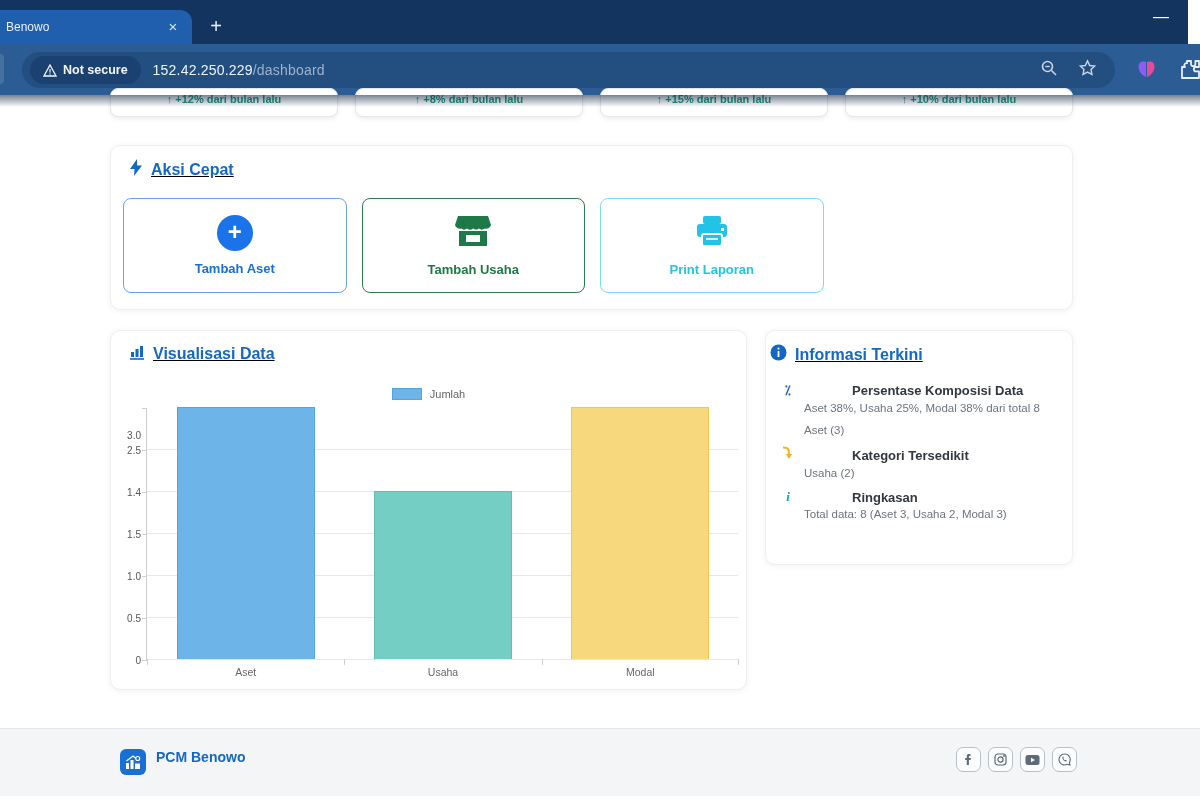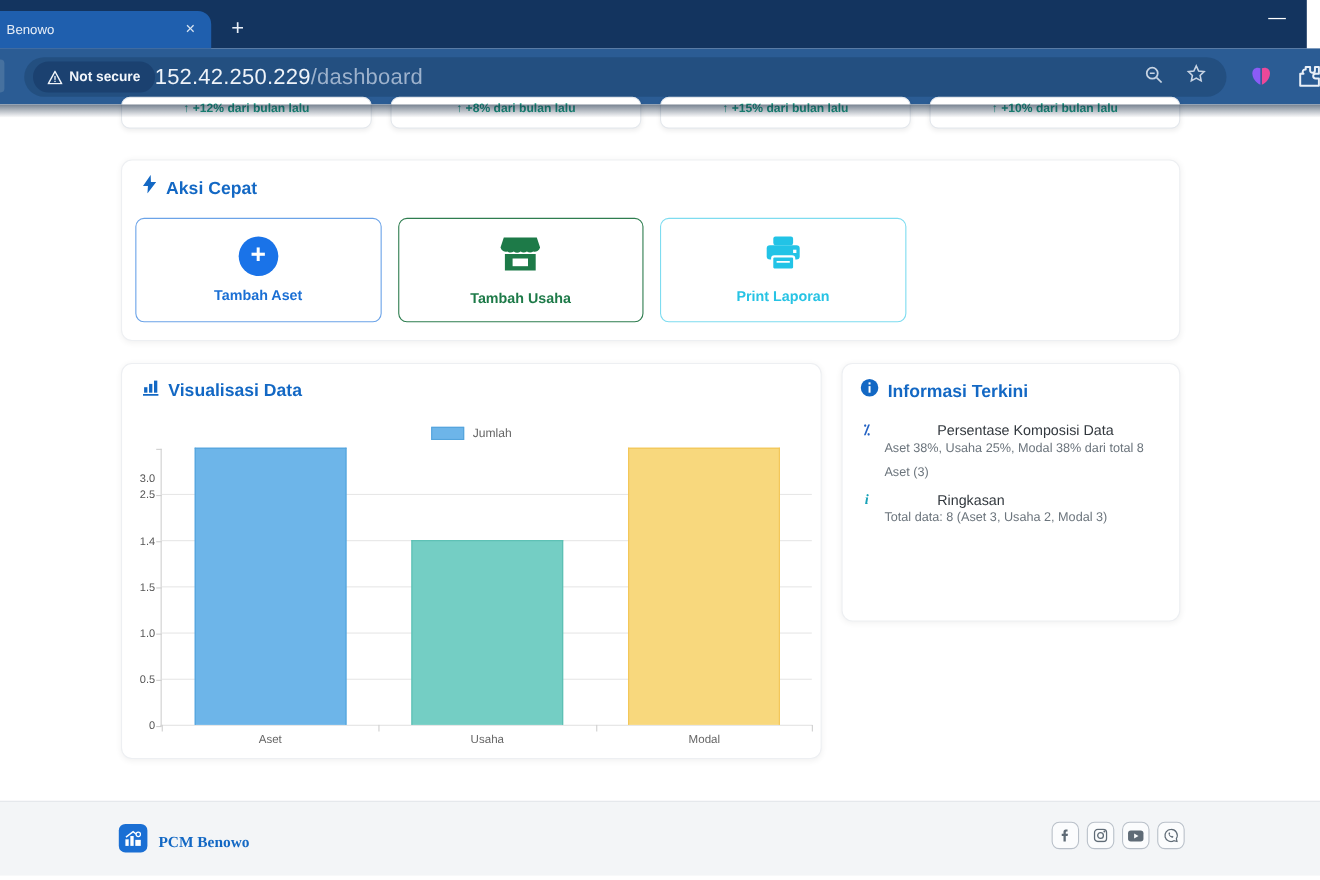--- a/index.html
+++ b/index.html
@@ -18,42 +18,42 @@
   .win-min { position:absolute; right:12px; top:8px; color:#fff; font-size:16px; width:30px; text-align:center; cursor:pointer; }
 
   .toolbar { position:absolute; left:0; top:44px; width:1200px; height:51px; background:#2b5c94; }
   .left-sliver { position:absolute; left:-3px; top:10px; width:7px; height:30px; border-radius:4px; background:#46719f; }
   .urlbar { position:absolute; left:22px; top:8px; width:1093px; height:36px; border-radius:18px; background:#234f80;
             display:flex; align-items:center; }
   .chip { margin-left:8px; height:28px; border-radius:14px; background:#1b4170; display:flex; align-items:center;
           gap:6px; padding:0 13px; }
   .chip svg { display:block; }
   .chip-label { color:#f2f6fb; font-size:12.5px; font-weight:bold; }
-  .url-text { margin-left:0; font-size:20px; letter-spacing:.2px; }
+  .url-text { margin-left:12px; font-size:14px; letter-spacing:.2px; }
   .url-host { color:#eef3f9; }
   .url-path { color:#9db2cc; }
   .urlbar-icons { margin-left:auto; display:flex; align-items:center; gap:20px; padding-right:18px; }
   .brain-icon { position:absolute; left:1136px; top:16px; }
   .puzzle-icon { position:absolute; left:1177px; top:14px; }
 
   
   .page { position:absolute; left:0; top:95px; width:1200px; height:705px; background:#ffffff; }
   .page-shadow { position:absolute; left:0; top:0; width:1200px; height:12px; pointer-events:none; z-index:50;
                  background:linear-gradient(to bottom, rgba(8,28,54,.55), rgba(8,28,54,0)); }
 
   .stats-row { position:absolute; left:110px; top:-7px; width:963px; display:grid;
                grid-template-columns:repeat(4,1fr); gap:17px; }
   .stat-card { height:29px; background:#fff; border:1px solid #e3e7ec; border-radius:8px;
                box-shadow:0 2px 5px rgba(0,0,0,.07); text-align:center; padding-top:4px; }
   .stat-trend { font-size:11px; color:#1d9e83; font-weight:bold; }
 
   .card { position:absolute; background:#fff; border:1px solid #edeff2; border-radius:10px;
           box-shadow:0 1px 6px rgba(0,0,0,.06); }
   .qa-card { left:110px; top:50px; width:963px; height:165px; }
-  .section-head { position:absolute; left:18px; top:13px; display:flex; align-items:flex-end; gap:8px; }
+  .section-head { position:absolute; left:18px; top:13px; display:flex; align-items:center; gap:8px;text-decoration:underline; }
   .section-title { color:#1368c4; font-size:16px; font-weight:bold; }
   .qa-grid { position:absolute; left:12px; top:52px; width:939px; height:95px; display:grid;
              grid-template-columns:repeat(4,1fr); gap:15px; }
   .qa-btn { border-radius:8px; background:#fff; display:flex; flex-direction:column; align-items:center;
             justify-content:center; gap:10px; cursor:pointer; }
   .qa-btn .lbl { font-size:13px; font-weight:bold; }
   .qa-aset  { border:1px solid #6ba3e8; } .qa-aset .lbl  { color:#1a6fd4; }
   .qa-usaha { border:1px solid #2e7d4f; } .qa-usaha .lbl { color:#1d7a48; }
   .qa-modal { border:1px solid #f3cd4e; } .qa-modal .lbl { color:#f0b42a; }
   .qa-print { border:1px solid #7edcf0; } .qa-print .lbl { color:#27c3e4; }
@@ -74,29 +74,29 @@
   .xtick-mark { position:absolute; bottom:-6px; width:1px; height:6px; background:#cfcfcf; }
   .bar { position:absolute; bottom:0; }
   .xlabel { position:absolute; top:258px; font-size:10.5px; color:#666; text-align:center; }
 
   
   .info-card { left:765px; top:235px; width:308px; height:235px; }
   .info-items { position:absolute; left:14px; top:50px; width:280px; }
   .info-item { margin-bottom:10px; }
   .info-line { display:flex; align-items:center; gap:8px; }
   .info-ico { width:16px; text-align:center; flex:0 0 16px; }
-  .info-title { font-size:13px; font-weight:normal; color:#32383e;padding-left:48px; }
+  .info-title { font-size:13px; font-weight:bold; color:#32383e;padding-left:48px; }
   .info-detail { font-size:11.5px; color:#6c757d; margin:3px 0 0 24px; }
   .pct-glyph { color:#2563c4; font-weight:bold; font-size:13px; }
   .i-glyph { color:#17a2b8; font-weight:bold; font-style:italic; font-size:13px; font-family:"Liberation Serif",serif; }
 
   
   .footer { position:absolute; left:0; top:633px; width:1200px; height:68px; background:#f3f5f7;
             border-top:1px solid #e4e7ea; }
-  .brand { position:absolute; left:108px; top:20px; display:flex; align-items:flex-end; gap:10px;font-family:Liberation Serif, serif; }
+  .brand { position:absolute; left:120px; top:20px; display:flex; align-items:flex-start; gap:10px; }
   .brand-logo { width:26px; height:26px; border-radius:6px; background:#1a6fd4; display:flex;
                 align-items:center; justify-content:center; }
   .brand-name { color:#1368c4; font-size:14px; font-weight:bold; }
   .socials { position:absolute; left:956px; top:18px; display:flex; gap:7px; }
   .soc-btn { width:25px; height:25px; border:1px solid #b9c0c9; border-radius:7px; background:#fbfcfd;
              display:flex; align-items:center; justify-content:center; cursor:pointer; color:#5f6b76; }
 </style>
 </head>
 <body>
 
@@ -253,40 +253,52 @@
         <div class="bar" style="left: 29.6667px; width: 138px; height: 252px; background: rgb(109, 181, 233); border-top: 1.5px solid rgb(84, 164, 220); border-right: 1.5px solid rgb(84, 164, 220); border-bottom: none; border-left: 1.5px solid rgb(84, 164, 220); border-image: initial;"></div>
         <div class="xlabel" style="left: 0px; width: 197.333px;">Aset</div>
         <div class="bar" style="left: 227px; width: 138px; height: 168px; background: rgb(116, 206, 196); border-top: 1.5px solid rgb(91, 191, 179); border-right: 1.5px solid rgb(91, 191, 179); border-bottom: none; border-left: 1.5px solid rgb(91, 191, 179); border-image: initial;"></div>
         <div class="xlabel" style="left: 197.333px; width: 197.333px;">Usaha</div>
         <div class="bar" style="left: 424.333px; width: 138px; height: 252px; background: rgb(248, 216, 125); border-top: 1.5px solid rgb(242, 197, 86); border-right: 1.5px solid rgb(242, 197, 86); border-bottom: none; border-left: 1.5px solid rgb(242, 197, 86); border-image: initial;"></div>
         <div class="xlabel" style="left: 394.667px; width: 197.333px;">Modal</div>
       </div>
   </div>
 
   <div class="card info-card">
-    <div class="section-head" style="left:16px;">
+    <div class="section-head" style="left:4px;">
       <span>
         <svg width="17" height="17" viewBox="0 0 17 17">
             <circle cx="8.5" cy="8.5" r="8" fill="#1368c4"></circle>
             <rect x="7.6" y="7" width="1.8" height="6" fill="#fff"></rect>
             <rect x="7.6" y="3.6" width="1.8" height="1.9" fill="#fff"></rect>
           </svg>
       </span>
       <span class="section-title">Informasi Terkini</span>
     </div>
     <div class="info-items">
       <div class="info-item">
         <div class="info-line">
           <span class="info-ico pct-glyph">⁒</span>
           <span class="info-title">Persentase Komposisi Data</span>
         </div>
         <div class="info-detail">Aset 38%, Usaha 25%, Modal 38% dari total 8</div>
       </div>
       <div class="info-item">
         <div class="info-detail">Aset (3)</div>
+      </div>
+      <div class="info-item">
+        <div class="info-line">
+          <span class="info-ico">
+            <svg width="13" height="14" viewBox="0 0 13 14">
+                <path d="M1 1.5 C7 1.5 7 4 7 9" fill="none" stroke="#f0b42a" stroke-width="2"></path>
+                <path d="M3.8 8 h6.4 L7 13 Z" fill="#f0b42a"></path>
+              </svg>
+          </span>
+          <span class="info-title">Kategori Tersedikit</span>
+        </div>
+        <div class="info-detail">Usaha (2)</div>
       </div>
       <div class="info-item">
         <div class="info-line">
           <span class="info-ico i-glyph">i</span>
           <span class="info-title">Ringkasan</span>
         </div>
         <div class="info-detail">Total data: 8 (Aset 3, Usaha 2, Modal 3)</div>
       </div>
     </div>
   </div>

